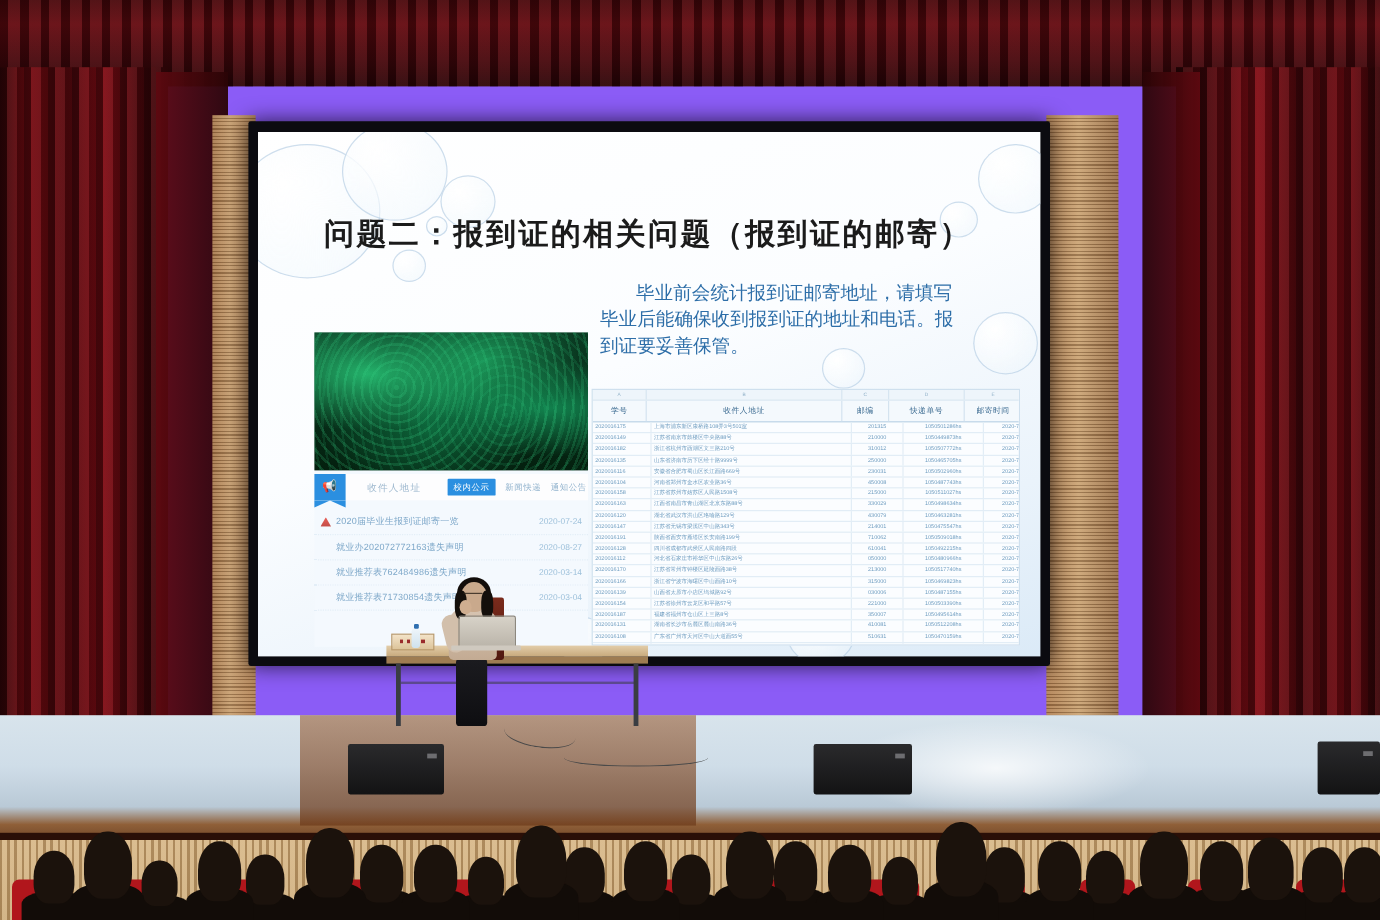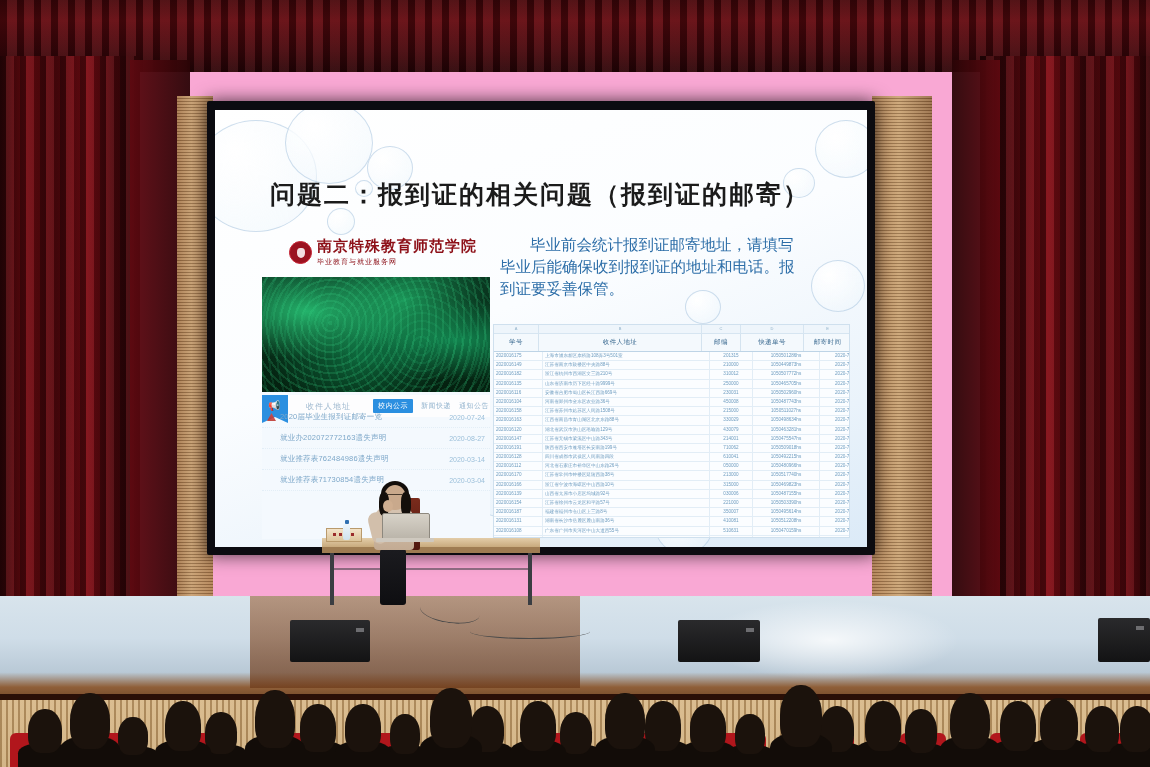--- a/index.html
+++ b/index.html
@@ -1,17 +1,17 @@
 <!DOCTYPE html>
 <html><head>
 <meta charset="utf-8">
 <style>
   html,body{margin:0;padding:0;background:#000;}
   body{width:1150px;height:767px;overflow:hidden;font-family:"Liberation Sans","DejaVu Sans",sans-serif;}
-  .scene{position:relative;width:1150px;height:767px;overflow:hidden;background:#f9a8d4;}
+  .scene{position:relative;width:1150px;height:767px;overflow:hidden;background:#8b5cf6;}
 
   
   .curtain-top{position:absolute;left:0;top:0;width:1150px;height:72px;
     background:linear-gradient(180deg,#4a070b 0%,#64090f 28%,#48070c 70%,#2e0407 100%);}
   .curtain-top:after{content:"";position:absolute;left:0;top:0;right:0;bottom:0;
     background:repeating-linear-gradient(90deg,rgba(0,0,0,.38) 0 7px,rgba(255,255,255,.05) 7px 17px);}
   .curtain-left{position:absolute;left:0;top:56px;width:140px;height:640px;
     background:linear-gradient(90deg,#3a0609 0%,#720a11 18%,#55080d 40%,#7d0c14 62%,#4c070c 82%,#360508 100%);}
   .curtain-left:after,.curtain-right:after{content:"";position:absolute;inset:0;
     background:repeating-linear-gradient(90deg,rgba(0,0,0,.45) 0 6px,rgba(255,180,180,.07) 6px 14px,rgba(0,0,0,.25) 14px 20px);}
@@ -69,21 +69,21 @@
   .site-tabbar{position:absolute;left:0;top:118px;width:228px;height:22px;background:#fdfdfe;
     display:flex;align-items:center;}
   .tab-flag{width:26px;height:22px;background:#2b8fe0;position:relative;flex:0 0 auto;
     display:flex;align-items:center;justify-content:center;}
   .tab-flag:after{content:"";position:absolute;left:0;bottom:-6px;border-left:13px solid #2b8fe0;
     border-right:13px solid #2b8fe0;border-bottom:6px solid transparent;}
   .tab-flag span{color:#fff;font-size:10px;line-height:1;}
   .tab-head{font-size:8px;color:#9fb9cf;margin-left:18px;letter-spacing:1px;}
   .tab-active{margin-left:22px;background:#2b8fe0;color:#fff;font-size:7px;padding:2px 5px;border-radius:1px;letter-spacing:.5px;}
   .tab-plain{margin-left:8px;font-size:7px;color:#93b4ce;letter-spacing:.5px;}
-  .site-list{position:absolute;left:0;top:130px;width:228px;}
+  .site-list{position:absolute;left:0;top:148px;width:228px;}
   .site-row{height:20px;display:flex;align-items:center;border-bottom:1px dotted #e3eef7;padding:0 5px;}
   .site-row .bullet{width:9px;height:8px;margin-right:4px;flex:0 0 auto;
     background:linear-gradient(180deg,#e8453c,#b92d26);clip-path:polygon(50% 0,100% 100%,0 100%);opacity:.85;}
   .site-row .bullet.blank{background:none;}
   .site-row .t{font-size:7.5px;color:#7ea8c9;white-space:nowrap;overflow:hidden;flex:1 1 auto;letter-spacing:.2px;}
   .site-row .d{font-size:7px;color:#9dc0da;flex:0 0 auto;}
 
   
   .sheet{position:absolute;left:278px;top:214px;width:355px;height:212px;background:#fbfdff;
     border:1px solid #cfe0ee;overflow:hidden;}
@@ -179,29 +179,20 @@
     <div class="bub" style="left:600px;top:10px;width:60px;height:56px;"></div>
     <div class="bub" style="left:568px;top:58px;width:30px;height:28px;"></div>
     <div class="bub" style="left:596px;top:150px;width:52px;height:50px;"></div>
     <div class="bub" style="left:470px;top:180px;width:34px;height:32px;"></div>
     <div class="bub" style="left:440px;top:390px;width:56px;height:52px;"></div>
     <div class="bub" style="left:548px;top:346px;width:30px;height:28px;"></div>
     <div class="bub" style="left:250px;top:404px;width:40px;height:38px;"></div>
 
     <div class="slide-title">问题二：报到证的相关问题（报到证的邮寄）</div>
 
-    <div class="logo-row">
-      <div class="logo-badge">
-          <i></i>
-        </div>
-      <div>
-        <div class="logo-name">南京特殊教育师范学院</div>
-        <div class="logo-sub">毕业教育与就业服务网</div>
-      </div>
-    </div>
 
     <div class="slide-body">毕业前会统计报到证邮寄地址，请填写毕业后能确保收到报到证的地址和电话。报到证要妥善保管。</div>
 
     <div class="site">
       <div class="site-photo"></div>
       <div class="site-tabbar">
         <div class="tab-flag">
             <span>📢</span>
           </div>
         <div class="tab-head">收件人地址</div>

